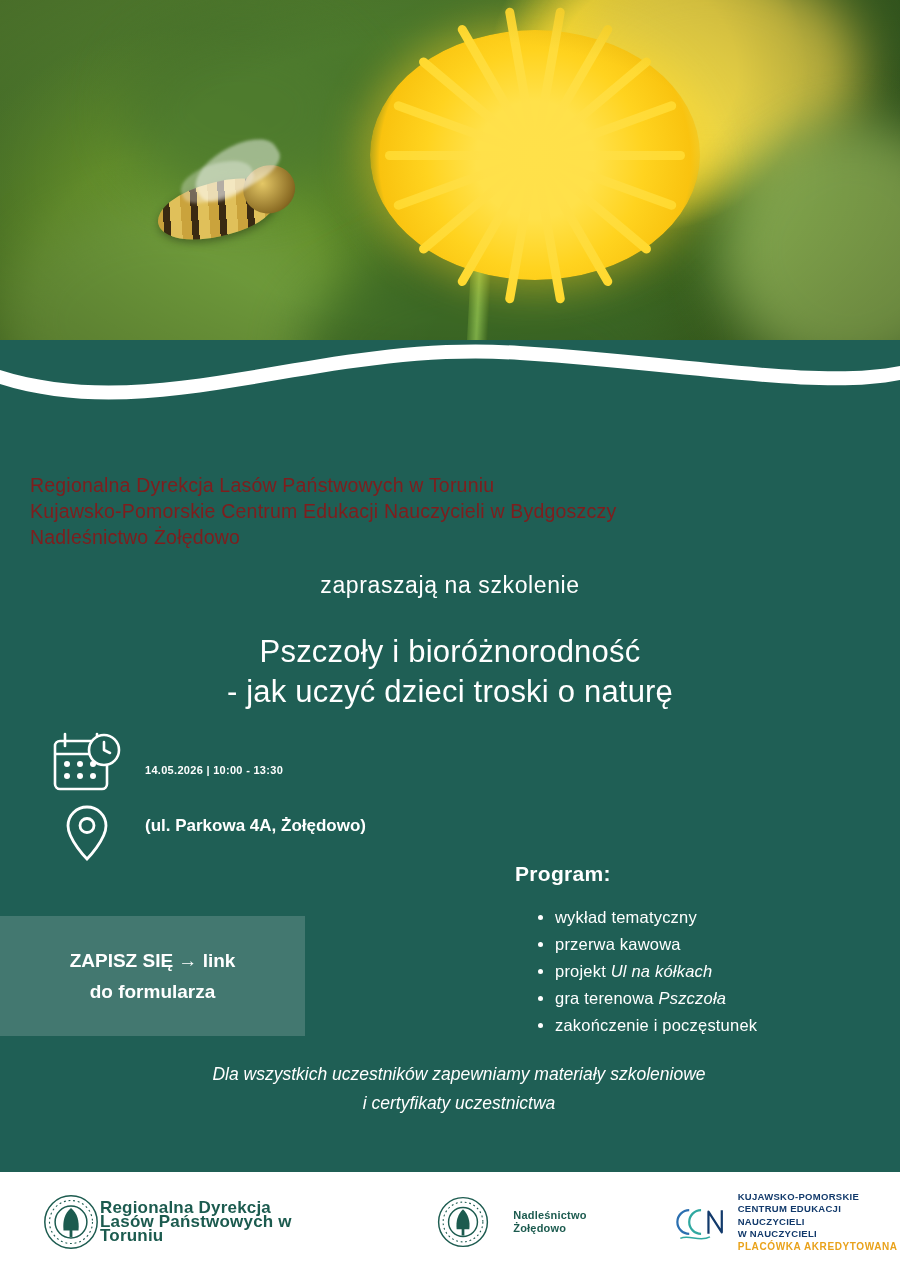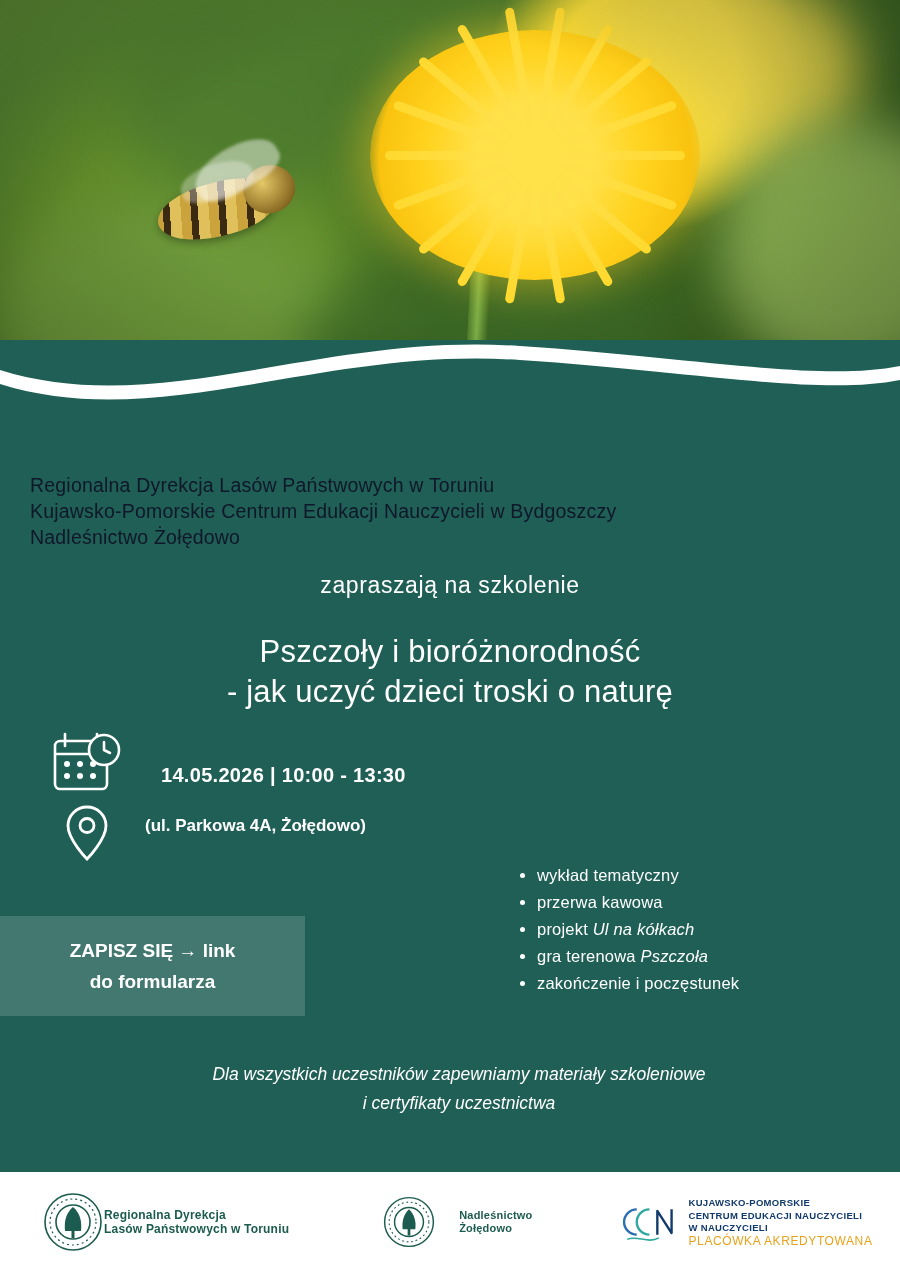--- a/index.html
+++ b/index.html
@@ -168,21 +168,21 @@
     width: 900px;
     color: #ffffff;
   }
   .orgs {
     position: absolute;
     left: 30px;
     top: 72px;
     font-size: 19.5px;
     line-height: 26px;
     letter-spacing: 0.2px;
-    color: #0f172a;
+    color: #7f1d1d;
   }
   .invite {
     position: absolute;
     left: 0; top: 172px;
     width: 900px;
     text-align: center;
     font-size: 23px;
     letter-spacing: 0.6px;
     color: #ffffff;
   }
@@ -198,24 +198,23 @@
   }
 
   
   .info-row {
     position: absolute;
     color: #ffffff;
   }
   .date-text {
     left: 145px;
     top: 364px;
-    font-size: 20px;
+    font-size: 11px;
     font-weight: bold;
     letter-spacing: 0.3px;
-    margin-left: 16px;
   }
   .place-text {
     left: 145px;
     top: 412px;
     font-size: 17px;
     font-weight: bold;
     line-height: 27px;
   }
   .icon-cal {
     position: absolute;
@@ -235,38 +234,38 @@
     top: 462px;
     color: #ffffff;
   }
   .program h3 {
     margin: 0 0 12px 0;
     font-size: 21px;
     font-weight: bold;
     letter-spacing: 0.3px;
   }
   .program ul {
-    margin: 0;
+    margin: 18px;
     padding-left: 22px;
     list-style: disc;
   }
   .program li {
     font-size: 16.5px;
     line-height: 27px;
     letter-spacing: 0.2px;
   }
   .program li i { font-style: italic; }
 
   
   .signup {
     position: absolute;
     left: 0;
     top: 516px;
     width: 305px;
-    height: 100px;
+    height: 120px;
     background: rgba(255,255,255,0.16);
     display: flex;
     flex-direction: column;
     align-items: center;
     justify-content: center;
     text-align: center;
     color: #ffffff;
     font-weight: bold;
     font-size: 19px;
     line-height: 31px;
@@ -297,38 +296,38 @@
     align-items: center;
   }
   .logo {
     display: flex;
     align-items: center;
   }
   .logo-rdlp { margin-left: 42px; }
   .logo-nadl { margin-left: 92px; }
   .logo-kpcen { margin-left: 80px; }
   .logo-text {
-    font-size: 12px;
+    font-size: 17px;
     font-weight: bold;
     line-height: 14px;
     color: #1c5b4f;
     letter-spacing: 0.2px;
   }
   .logo-text.small { font-size: 11px; line-height: 13px; margin-left: 22px; }
   .kpcen-text {
     font-size: 9.5px;
     font-weight: bold;
     line-height: 12.5px;
     color: #123a6b;
     letter-spacing: 0.3px;
   }
   .kpcen-accred {
     color: #e9a21b;
-    font-size: 12px;
-    font-weight: normal;
+    font-size: 10px;
+    font-weight: bold;
     letter-spacing: 0.6px;
   }
 </style>
 </head>
 <body>
 
 <div class="poster">
 
   <div class="photo">
     <div class="photo-bg"></div>
@@ -414,20 +413,21 @@
       <circle cx="23" cy="21.5" r="7" stroke="#ffffff" stroke-width="2.8" fill="none"></circle>
     </svg>
 
     <div class="info-row date-text">14.05.2026 | 10:00 - 13:30</div>
 
     <div class="info-row place-text">
       <div>(ul. Parkowa 4A, Żołędowo)</div>
     </div>
 
     <div class="program">
+      <h3>Program:</h3>
       <ul>
         <li><span>wykład tematyczny</span></li>
         <li><span>przerwa kawowa</span></li>
         <li><span>projekt </span><i>Ul na kółkach</i></li>
         <li><span>gra terenowa </span><i>Pszczoła</i></li>
         <li><span>zakończenie i poczęstunek</span></li>
       </ul>
     </div>
 
     <div class="signup">

